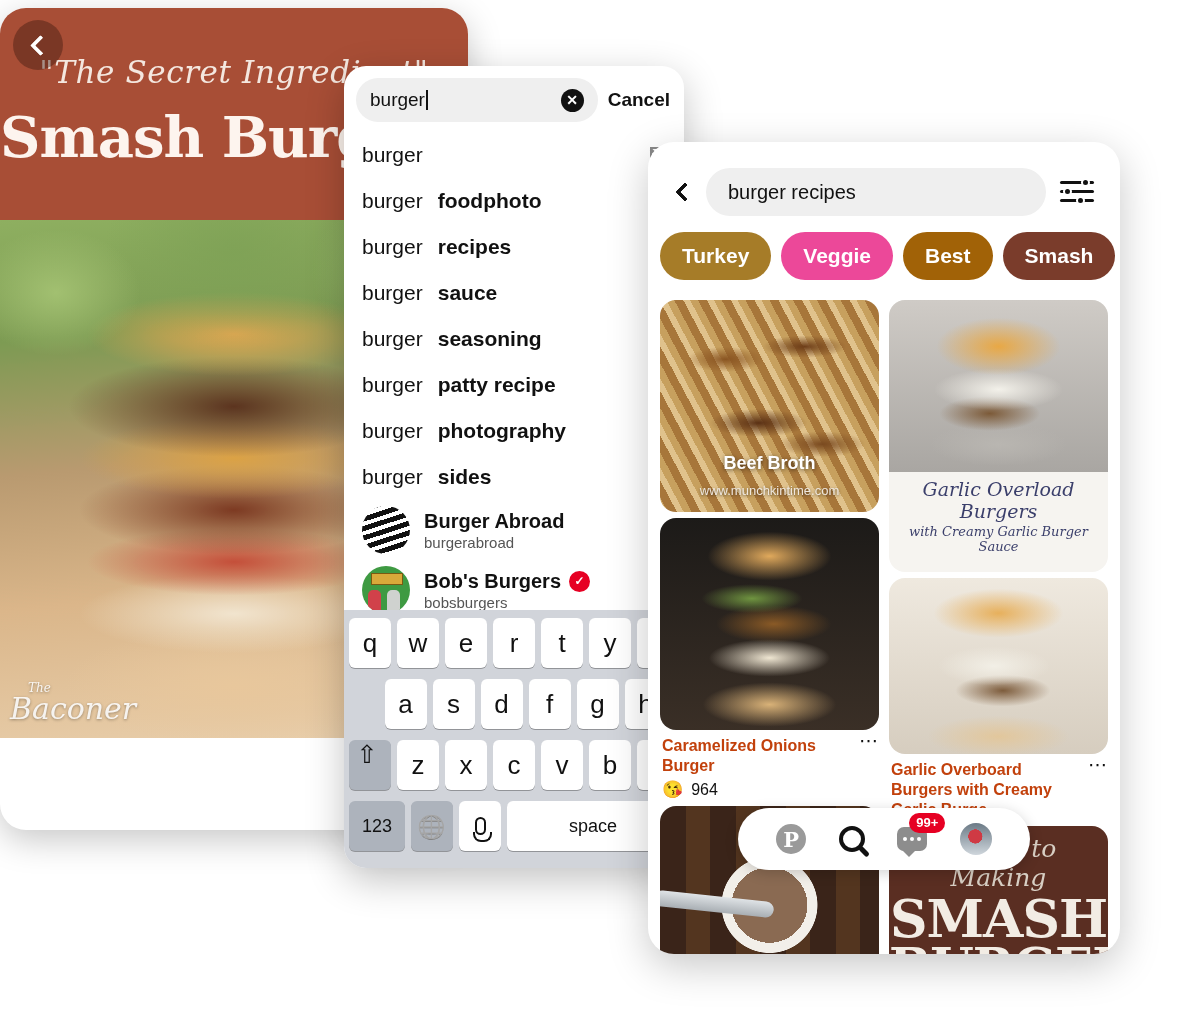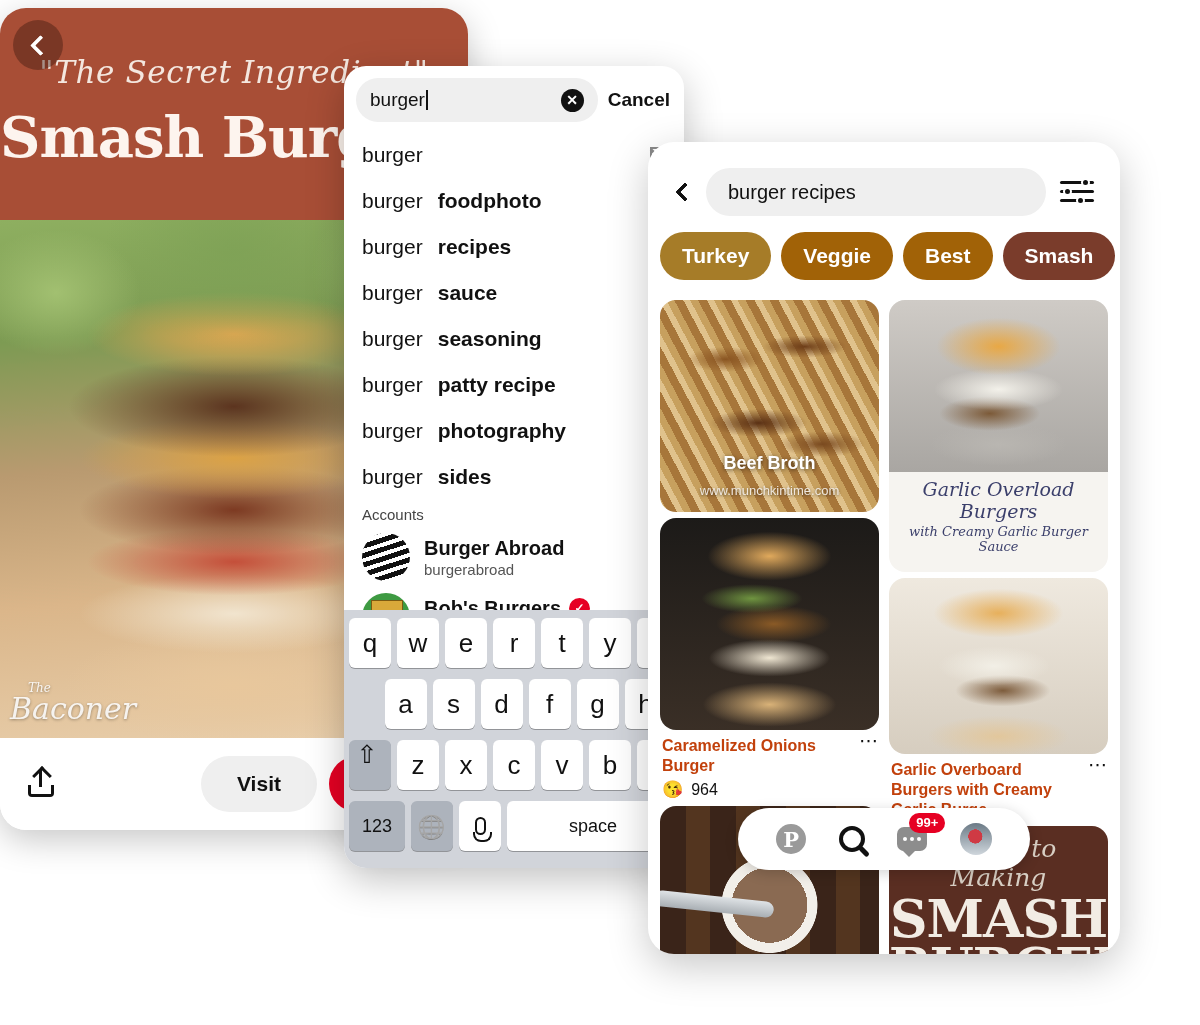--- a/index.html
+++ b/index.html
@@ -303,27 +303,20 @@
       </div>
 
       <div class="pin-photo">
         <div class="watermark">
           <small>The</small>
           <span>Baconer</span>
         </div>
       </div>
     </div>
 
-    <div class="pin-actions">
-      <div class="share-ico">
-        <span class="share-base"></span>
-      </div>
-      <button class="btn-visit">Visit</button>
-      <button class="btn-save">Save</button>
-    </div>
   </div>
 
   <div id="phoneB">
 
     <div class="sb-row">
       <div class="sb-field">
         <span class="sb-text">burger</span>
         <span class="caret"></span>
         <span class="sb-clear">✕</span>
       </div>
@@ -358,21 +351,20 @@
       <li>
         <span class="pre">burger</span>
         <span class="bold">photography</span>
       </li>
       <li>
         <span class="pre">burger</span>
         <span class="bold">sides</span>
       </li>
     </ul>
 
-    <div class="acct-head">Accounts</div>
 
     <div class="acct">
       <div class="av av-ba"></div>
       <div>
         <div class="acct-nm">Burger Abroad</div>
         <div class="acct-sub">burgerabroad</div>
       </div>
     </div>
 
     <div class="acct">
@@ -440,21 +432,21 @@
           <i></i>
           <i></i>
           <b></b>
           <b></b>
           <b></b>
       </div>
     </div>
 
     <div class="chips">
       <div class="chip" style="background:#a67c28">Turkey</div>
-      <div class="chip" style="background:#a16207">Veggie</div>
+      <div class="chip" style="background:#ec4899">Veggie</div>
       <div class="chip" style="background:#a16207">Best</div>
       <div class="chip" style="background:#7a3c2b">Smash</div>
 
     </div>
 
     <div class="grid">
 
       <div class="col">
 
         <div class="card">

